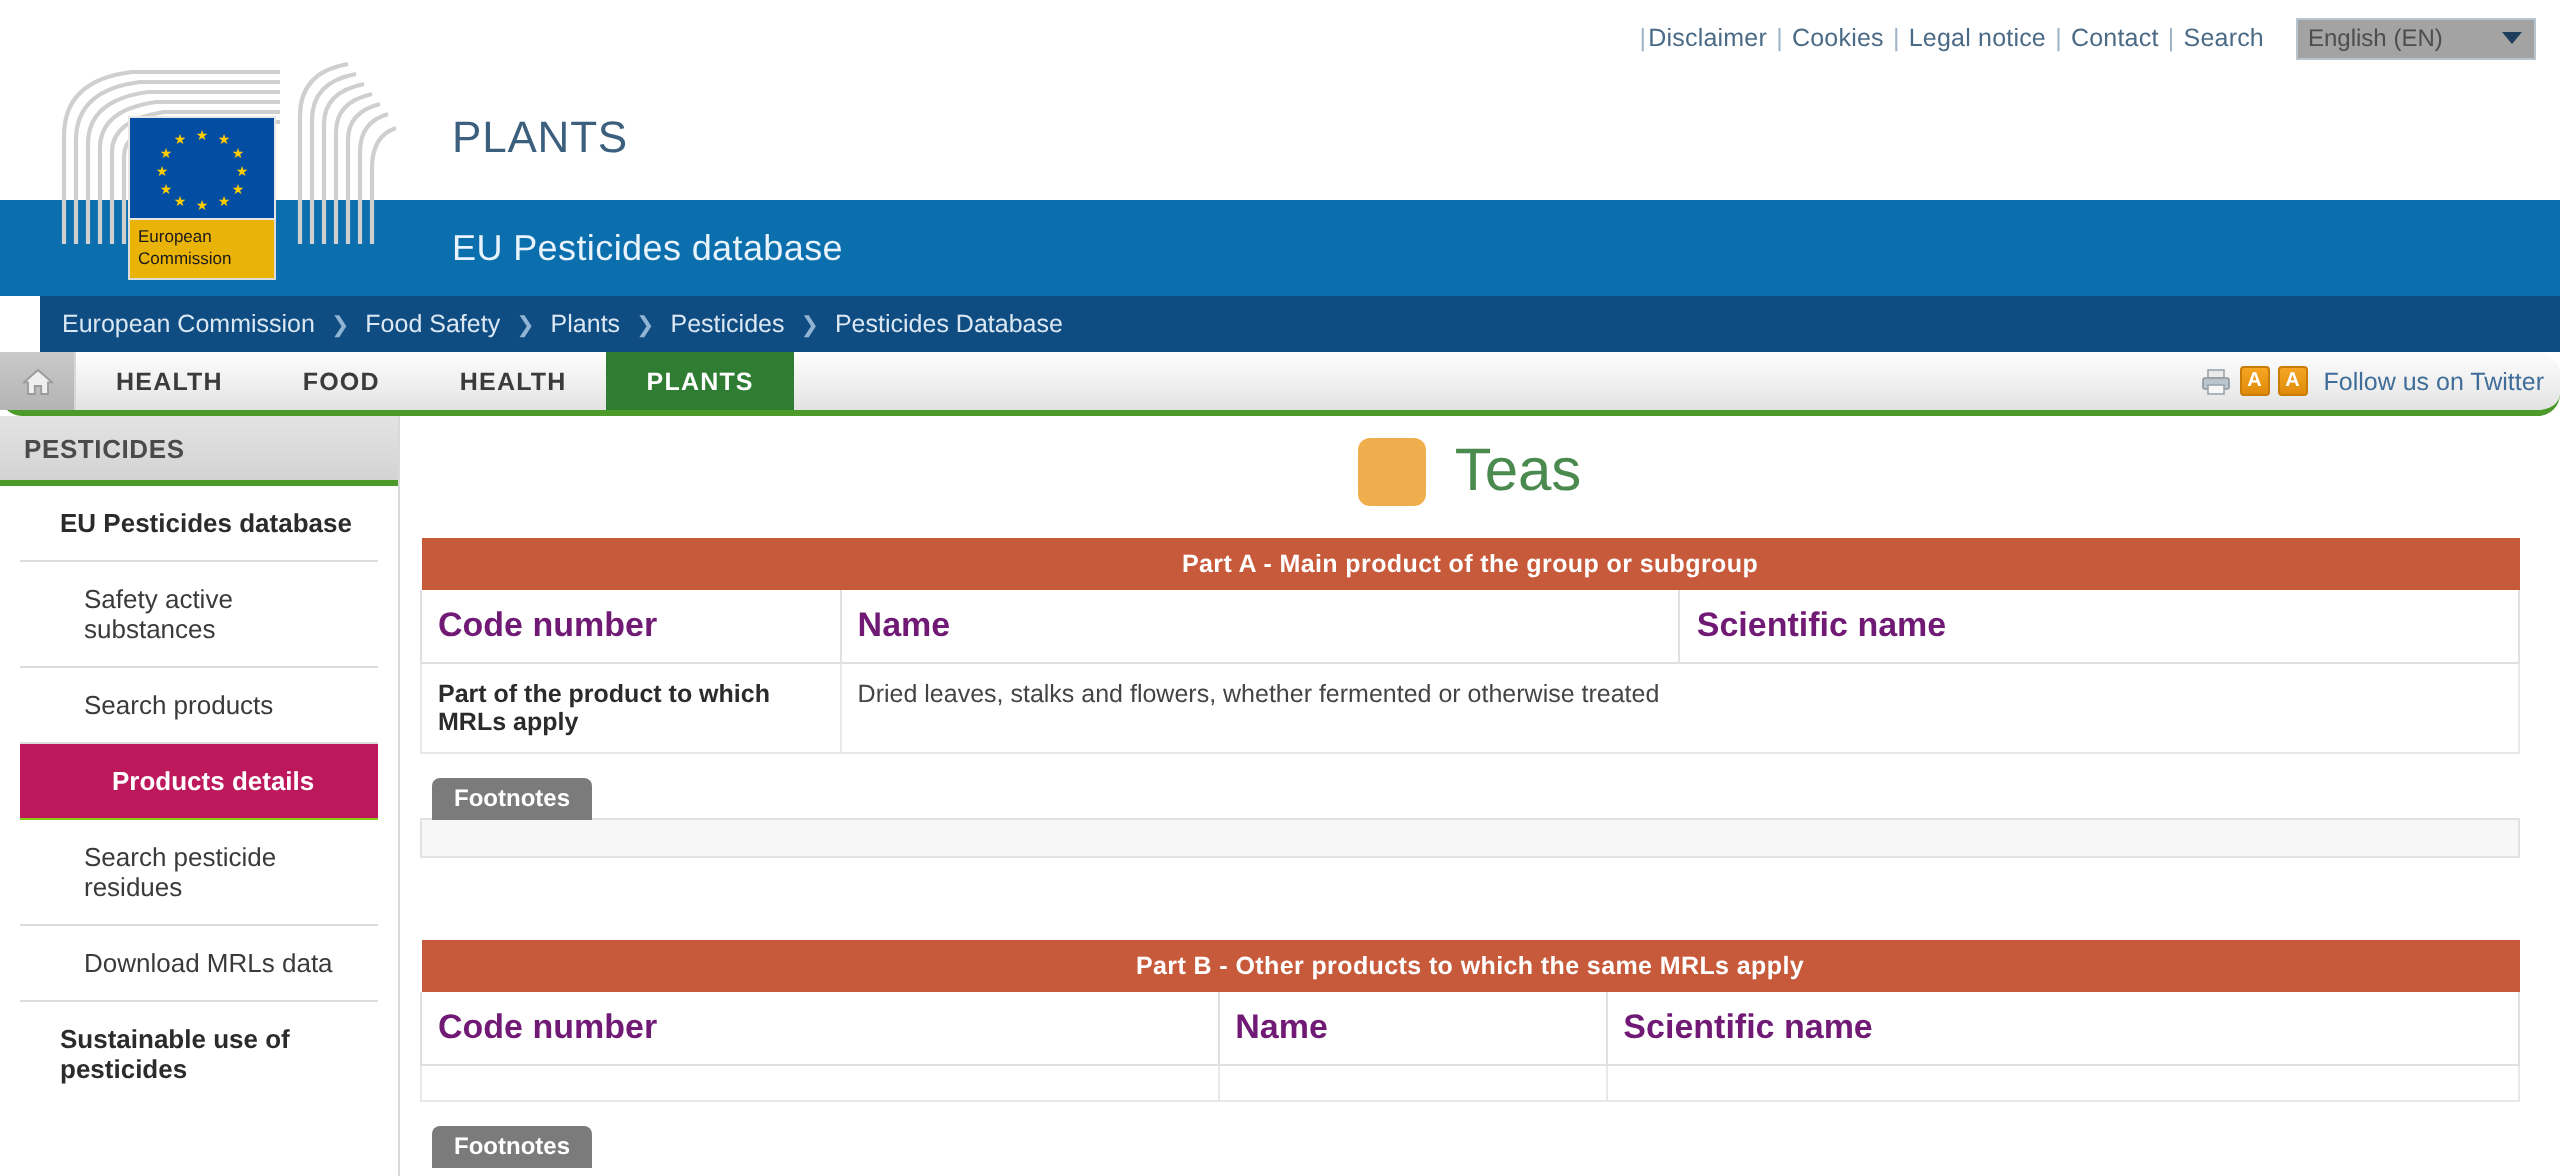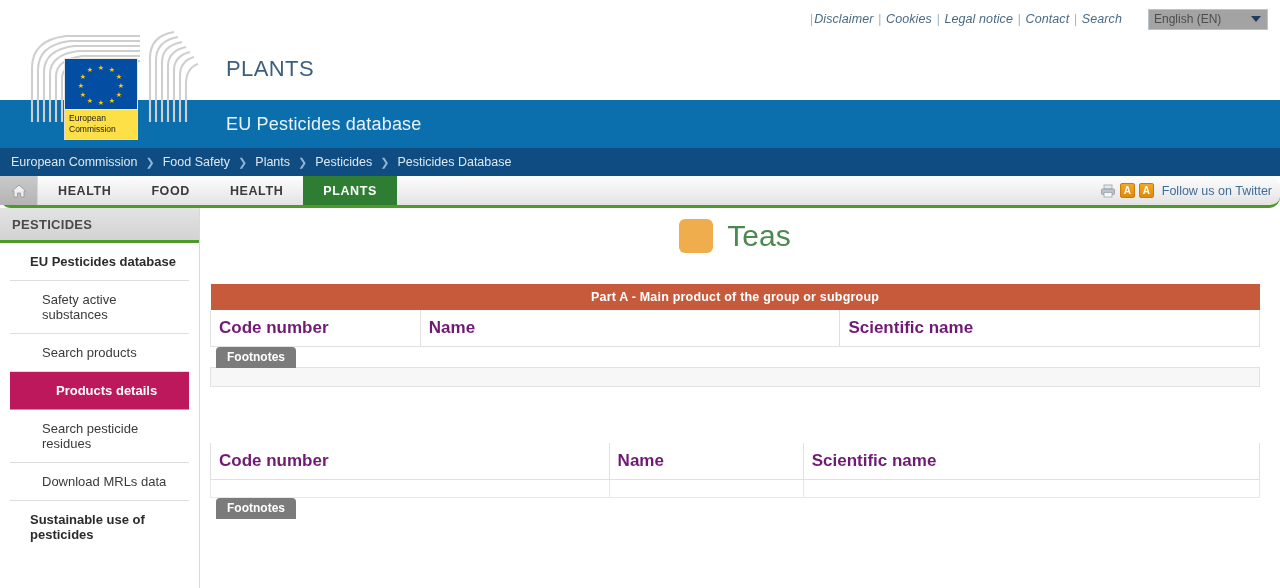--- a/index.html
+++ b/index.html
@@ -17,23 +17,22 @@
     display: flex;
     align-items: center;
     justify-content: flex-end;
     padding-right: 12px;
     background: #ffffff;
   }
   .util-links {
     font-size: 12.5px;
     color: #4a6a86;
     white-space: nowrap;
-    margin-right: 26px;
+    margin-right: 16px;
     letter-spacing: 0.1px;
-    font-style: italic;
   }
   .util-links .sep { color: #9fb4c6; margin: 0 1px; }
   .util-links a { color: #4a6a86; text-decoration: none; }
 
   .lang-select {
     width: 120px; height: 21px;
     border: 1px solid #b8c4ce;
     background: #a3a3a3;
     display: flex; align-items: center;
     padding: 0 5px;
@@ -66,21 +65,21 @@
     left: 42px; top: 36px;
     width: 74px; height: 52px;
     background: #034ea2;
     border: 1px solid #e6e6e6;
   }
   .ec-stars { position: absolute; left: 42px; top: 36px; }
   .ec-name {
     position: absolute;
     left: 42px; top: 88px;
     width: 74px; height: 30px;
-    background: #fde047;
+    background: #eab308;
     border: 1px solid #dcdcdc;
     border-top: none;
     font-size: 8.5px;
     line-height: 10.5px;
     color: #1a1a1a;
     padding: 3px 0 0 4px;
   }
   .site-name {
     position: absolute;
     left: 226px; top: 18px;
@@ -104,20 +103,21 @@
   }
 
   
   .breadcrumb-bar {
     height: 28px;
     background: #0f4c81;
     display: flex;
     align-items: center;
     padding-left: 11px;
     font-size: 12.5px;
+    margin-left: 20px;
   }
   .breadcrumb-bar a { color: #dbe8f3; text-decoration: none; }
   .bc-arrow { color: #8fb4d4; margin: 0 8px; font-size: 11px; }
 
   
   .navbar {
     height: 32px;
     background: linear-gradient(to bottom, #fdfdfd 0%, #eeeeee 60%, #e2e2e2 100%);
     border-bottom: 3px solid #4c9a2a;
     display: flex;
@@ -232,21 +232,21 @@
     font-size: 30px;
     color: #4b8a4f;
     font-weight: normal;
   }
 
   
   .data-table {
     width: 100%;
     border-collapse: collapse;
     table-layout: fixed;
-    margin-top: 20px;
+    margin-top: 5px;
   }
   .data-table th.part-head {
     background: #c85a3c;
     color: #ffffff;
     font-size: 12.5px;
     font-weight: bold;
     text-align: center;
     padding: 6px 4px;
     letter-spacing: 0.2px;
   }
@@ -267,21 +267,21 @@
     border: 1px solid #e8e8e8;
     vertical-align: top;
   }
   .data-table td.label-cell {
     font-weight: bold;
     color: #2b2b2b;
   }
   .data-table tr.empty-row td { height: 18px; border-top: none; }
 
   
-  .footnotes-block { }
+  .footnotes-block { margin-top: 12px; }
   .footnotes-tab {
     display: inline-block;
     background: #7b7b7b;
     color: #ffffff;
     font-size: 12px;
     font-weight: bold;
     padding: 3px 11px 4px 11px;
     border-radius: 4px 4px 0 0;
     position: relative;
     z-index: 2;
@@ -422,38 +422,45 @@
         <tr>
           <th class="part-head" colspan="3">Part A - Main product of the group or subgroup</th>
         </tr>
         <tr>
           <th class="col-head">Code number</th>
           <th class="col-head">Name</th>
           <th class="col-head">Scientific name</th>
         </tr>
       </thead>
       <tbody>
+        <tr>
+          <td class="label-cell">Part of the product to which MRLs apply</td>
+          <td colspan="2">Dried leaves, stalks and flowers, whether fermented or otherwise treated</td>
+        </tr>
       </tbody>
     </table>
 
     <div class="footnotes-block">
       <div class="footnotes-tab">Footnotes</div>
       <div class="footnotes-panel"></div>
     </div>
 
     <div class="spacer-40"></div>
 
     <table class="data-table">
       <colgroup>
         <col style="width:38%">
           <col style="width:18.5%">
           <col style="width:43.5%">
       </colgroup>
       <thead>
         <tr>
+          <th class="part-head" colspan="3">Part B - Other products to which the same MRLs apply</th>
+        </tr>
+        <tr>
           <th class="col-head">Code number</th>
           <th class="col-head">Name</th>
           <th class="col-head">Scientific name</th>
         </tr>
       </thead>
       <tbody>
         <tr class="empty-row">
           <td></td>
           <td></td>
           <td></td>

